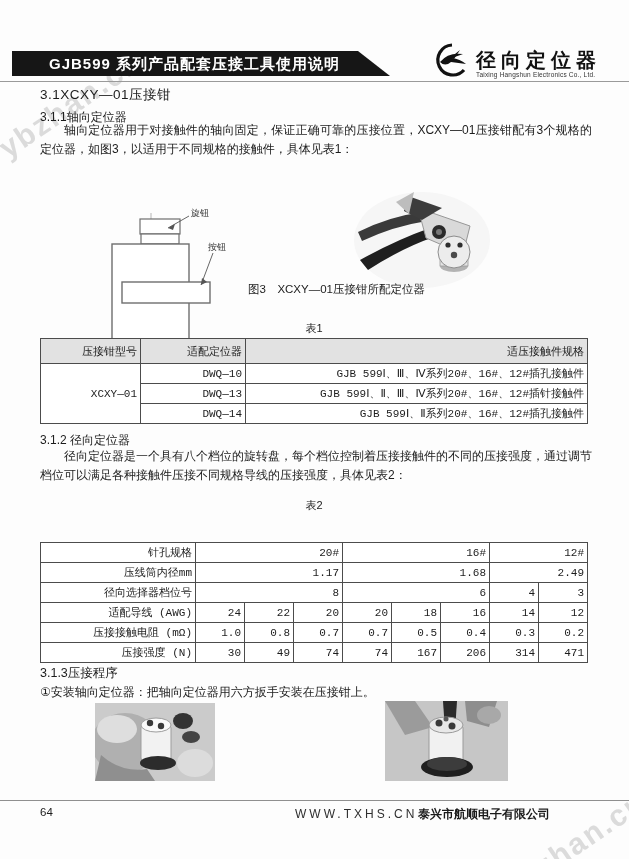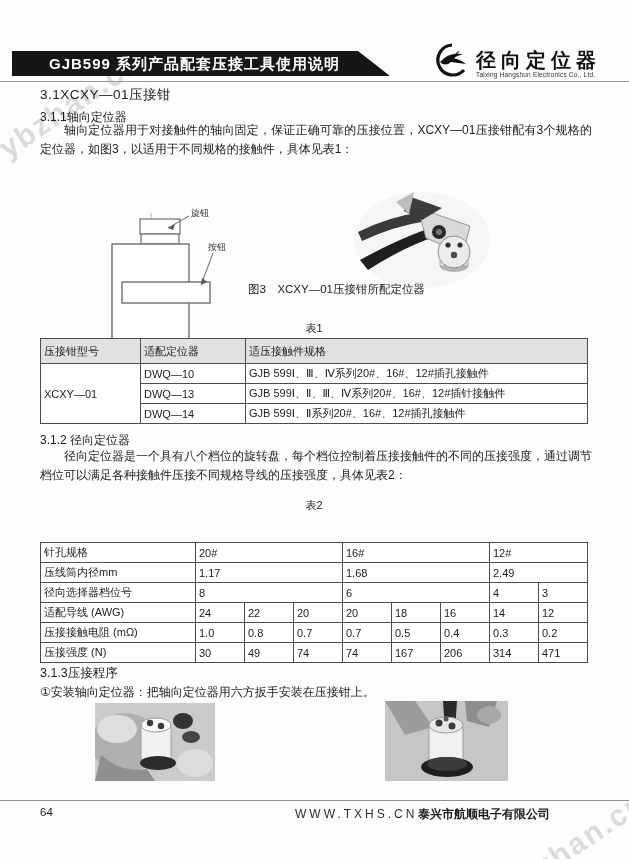--- a/index.html
+++ b/index.html
@@ -37,21 +37,21 @@
   .h-sub  { font-size:12px; }
   .para   { font-size:12px; line-height:19px; text-align:justify; text-indent:2em; }
 
   
   .caption { font-size:11.5px; }
   .tbl-title { font-size:11px; text-align:center; }
 
   
   table { border-collapse:collapse; table-layout:fixed; width:548px; background:#fff; }
   td, th { border:1px solid #4c4c4c; font-size:11px; font-weight:normal;
-           text-align:left; vertical-align:middle; padding:2px 3px; color:#1c1c1c; }
+           text-align:right; vertical-align:middle; padding:2px 3px; color:#1c1c1c;font-family:Liberation Mono, monospace; }
   #table1 th { background:#e2e2e2; height:25px; }
   #table1 td { height:19px; }
   #table2 td { height:20px; }
   #table2 td.lbl { }
 
   
   .photo { background:#cfcfcf; overflow:hidden; }
 
   
   #footer-rule { left:0; top:800px; width:629px; height:1px; background:#8f8f8f; }

